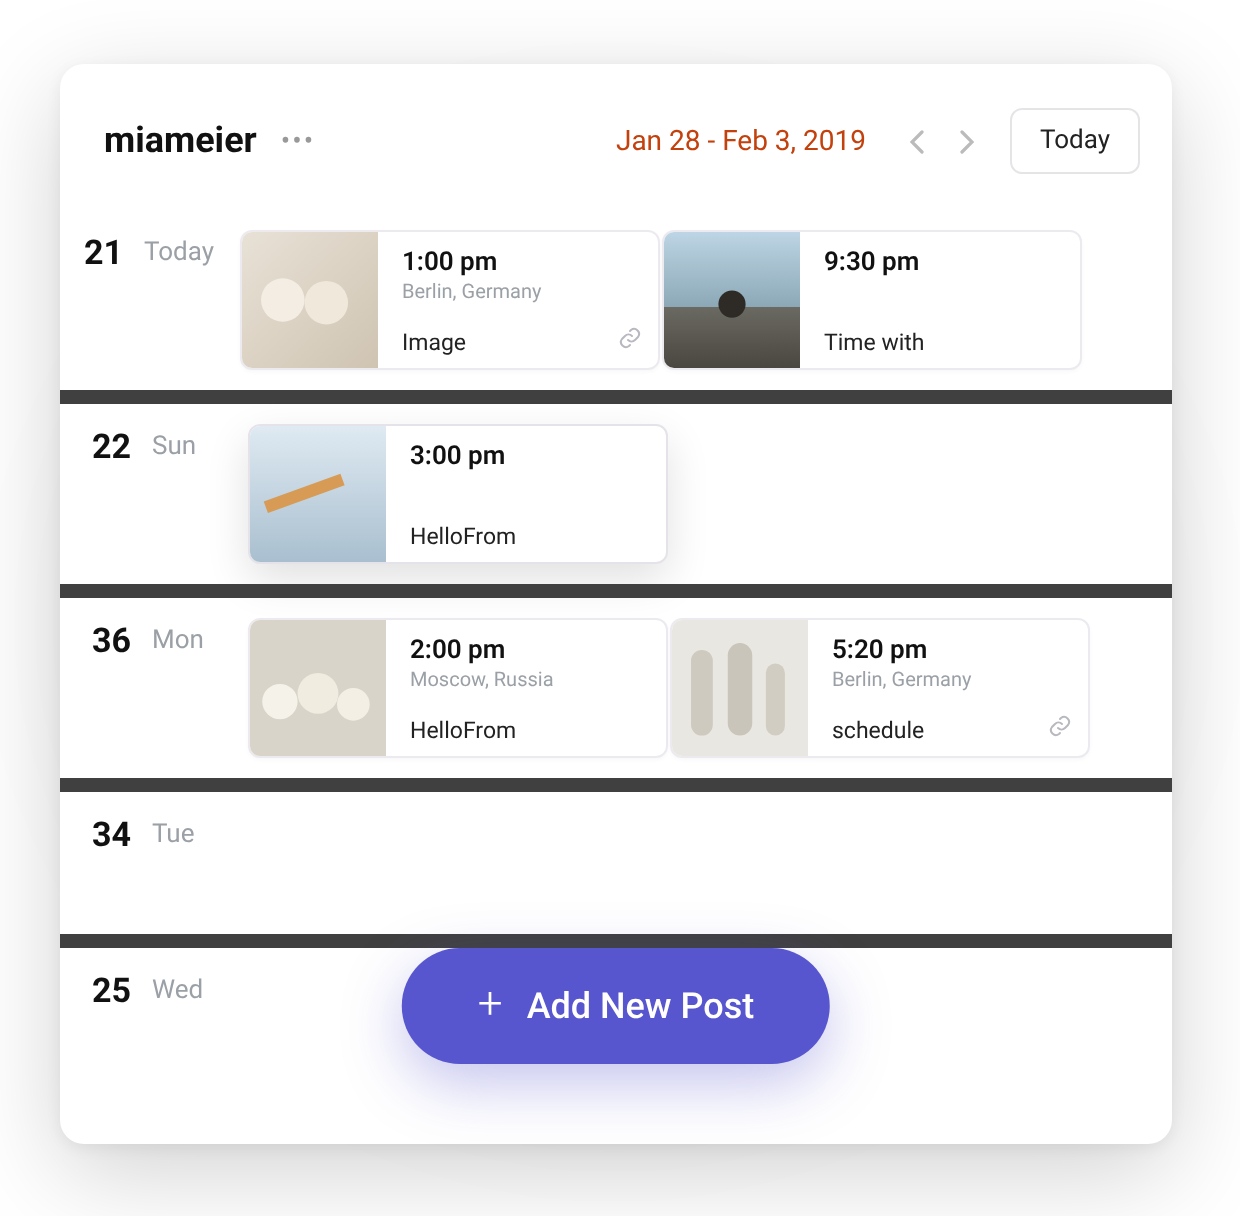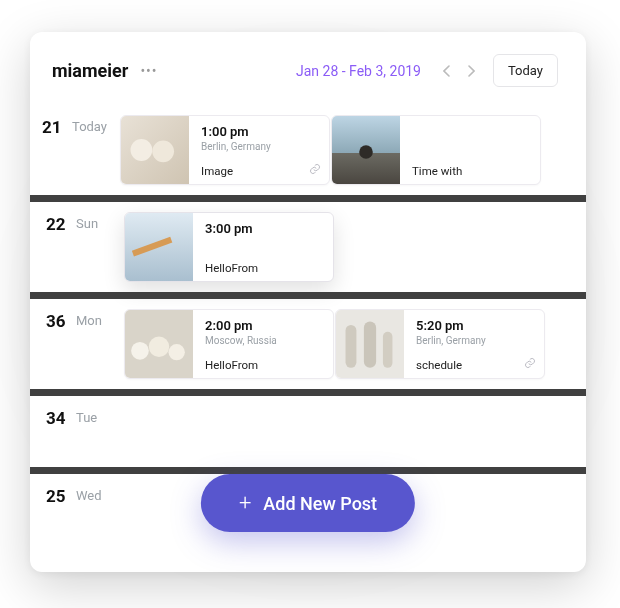--- a/index.html
+++ b/index.html
@@ -25,38 +25,38 @@
     background: #fff;
     border-radius: 12px;
     box-shadow: 0 14px 50px rgba(0,0,0,0.18), 0 2px 8px rgba(0,0,0,0.06);
     z-index: 1;
     overflow: hidden;
   }
   
   .header {
     display: flex;
     align-items: center;
-    padding: 22px 28px 18px 22px;
+    padding: 22px 16px 18px 22px;
   }
   .account {
     font-size: 18px;
     font-weight: 700;
     color: #111;
   }
   .more-icon {
     margin-left: 12px;
     color: #999;
     font-size: 14px;
     letter-spacing: 1px;
     cursor: pointer;
   }
   .spacer { flex: 1; }
   .date-range {
     font-size: 14px;
-    color: #8b5cf6;
+    color: #c2410c;
     margin-right: 14px;
   }
   .nav-btn {
     width: 24px; height: 24px;
     display: inline-flex;
     align-items: center; justify-content: center;
     color: #bbb;
     font-size: 14px;
     cursor: pointer;
   }
@@ -222,20 +222,21 @@
                     <stop offset="0.55" stop-color="#8ca8b6"></stop>
                     <stop offset="0.55" stop-color="#6b6a62"></stop>
                     <stop offset="1" stop-color="#4a4640"></stop>
                   </linearGradient>
                 </defs>
                 <rect width="10" height="10" fill="url(#gb)"></rect>
                 <circle cx="5" cy="5.3" r="1" fill="#2e2b27"></circle>
               </svg>
           </div>
           <div class="pinfo">
+            <div class="ptime">9:30 pm</div>
             <div class="ploc"></div>
             <div class="ptitle">Time with</div>
           </div>
         </div>
       </div>
 
     </div>
 
     <div class="day-row">
       <div class="day-num">22</div>

